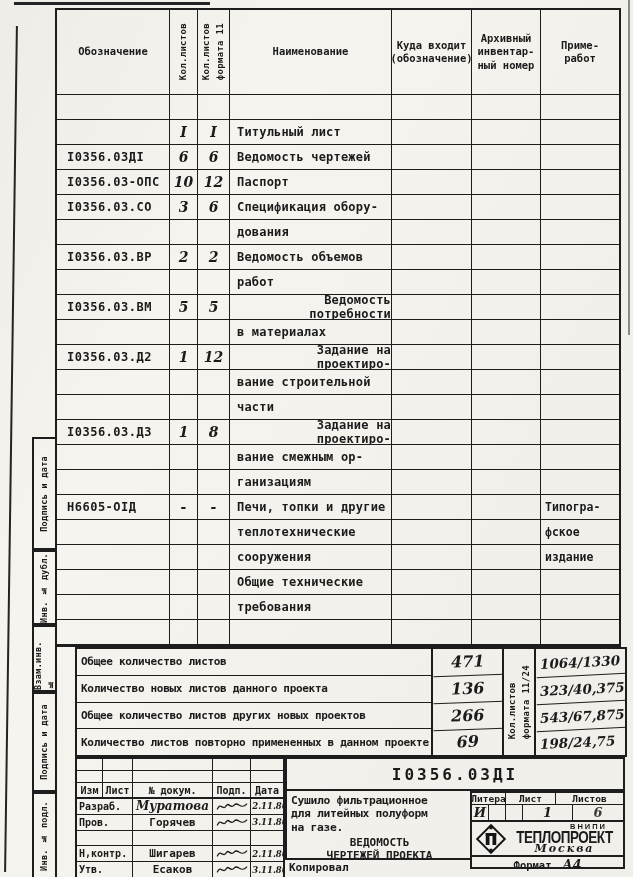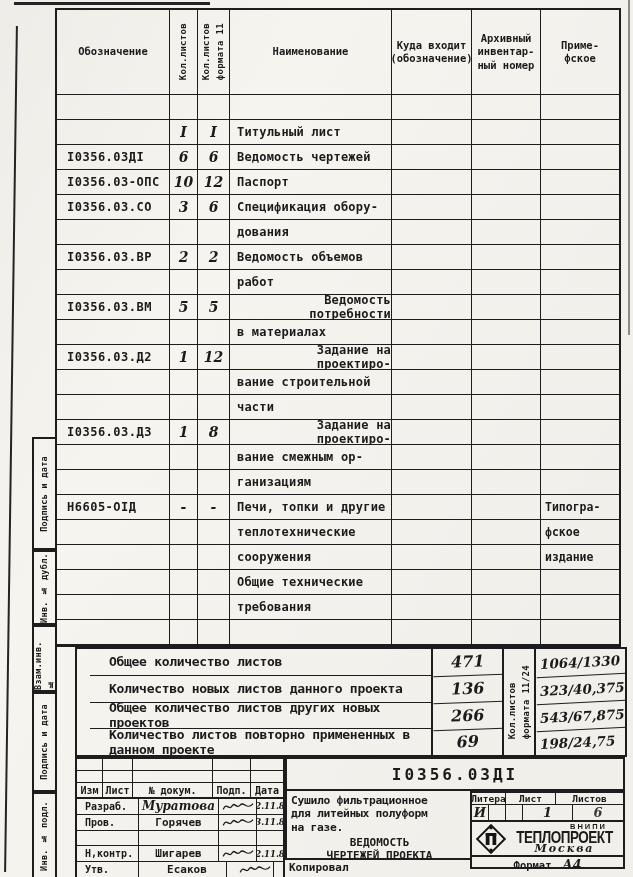--- a/index.html
+++ b/index.html
@@ -45,39 +45,39 @@
   
   .summary { position:absolute; left:75px; top:647px; width:552px; height:110px;
              border:2px solid #1d1d1d; display:flex; }
   .scol { border-right:2px solid #1d1d1d; display:flex; flex-direction:column; }
   .scol:last-child { border-right:none; }
   .scol-labels { width:358px; } .scol-counts { width:72px; }
   .scol-vlabel { width:32px; align-items:center; justify-content:center; flex-direction:row; }
   .scol-fracs { flex:1; }
   .srow { flex:1; border-bottom:1.5px solid #1d1d1d; display:flex; align-items:center; overflow:hidden; }
   .srow:last-child { border-bottom:none; }
-  .scol-labels .srow { padding-left:19px; font-size:13px; font-weight:700; letter-spacing:-0.3px;margin-left:13px; }
+  .scol-labels .srow { padding-left:4px; font-size:11px; font-weight:700; letter-spacing:-0.3px; }
   .scol-counts .srow { justify-content:center; font-size:16px; transform:rotate(-2deg); }
   .scol-fracs .srow { justify-content:flex-start; padding-left:4px; font-size:13.5px; white-space:nowrap; transform:rotate(-3deg); }
 
   
   .tb-left { position:absolute; left:75px; top:757px; width:210px; height:120px;
              border:2px solid #1d1d1d; border-bottom:none; display:flex; flex-direction:column; }
   .tb-strip { height:12px; display:flex; border-bottom:1.5px solid #1d1d1d; }
   .tb-strip div { border-right:1.5px solid #1d1d1d; }
   .tb-strip div:nth-child(1){width:26px;} .tb-strip div:nth-child(2){width:30px;}
   .tb-strip div:nth-child(3){width:80px;} .tb-strip div:nth-child(4){width:38px;}
   .tb-strip div:nth-child(5){width:32px; border-right:none; flex:1;}
   .tb-chead { height:16px; display:flex; border-bottom:2px solid #1d1d1d; font-size:10px; font-weight:700; }
   .tb-chead div { border-right:1.5px solid #1d1d1d; display:flex; align-items:center; justify-content:center; }
   .tb-chead .w-izm{width:26px;} .tb-chead .w-list{width:30px;} .tb-chead .w-doc{width:80px;}
   .tb-chead .w-sign{width:38px;} .tb-chead .w-date{width:32px; border-right:none; flex:1;}
   .tb-signs { flex:1; display:flex; flex-direction:column; }
-  .sgrow { flex:1; display:flex; border-bottom:1.5px solid #1d1d1d;padding-left:6px; }
-  .sgrow:last-child { border-bottom:none;gap:9px; }
+  .sgrow { flex:1; display:flex; border-bottom:1.5px solid #1d1d1d; }
+  .sgrow:last-child { border-bottom:none; }
   .sgrow div { display:flex; align-items:center; overflow:hidden; }
   .sg-role { width:56px; border-right:1.5px solid #1d1d1d; padding-left:2px; font-size:10px; font-weight:700; }
   .sg-name { width:80px; border-right:1.5px solid #1d1d1d; justify-content:center; font-size:11px; font-weight:700; }
   .sg-name.hw { font-size:12px; }
   .sg-sig  { width:38px; border-right:1.5px solid #1d1d1d; justify-content:center; }
   .sg-date { flex:1; justify-content:center; font-family:"DejaVu Serif",serif; font-style:italic; font-size:8.5px; font-weight:700; white-space:nowrap; }
 
   .tb-doc { position:absolute; left:285px; top:757px; width:340px; height:34px;
             border:2px solid #1d1d1d; display:flex; align-items:center; justify-content:center;
             font-size:16px; font-weight:700; letter-spacing:3px; }
@@ -122,21 +122,21 @@
     <div class="hcell"><span class="vtext">Кол.листов</span></div>
     <div class="hcell"><span class="vtext">Кол.листов
 формата 11</span></div>
     <div class="hcell">Наименование</div>
     <div class="hcell">Куда входит
 (обозначение)</div>
     <div class="hcell">Архивный
 инвентар-
 ный номер</div>
     <div class="hcell">Приме-
-фское</div>
+работ</div>
 
   <div class="mcell c0"></div>
       <div class="mcell c1 num hw"></div>
       <div class="mcell c2 num hw"></div>
       <div class="mcell c3"></div>
       <div class="mcell c4"></div>
       <div class="mcell c5"></div>
       <div class="mcell c6"></div>
       <div class="mcell c0"></div>
       <div class="mcell c1 num hw">I</div>

